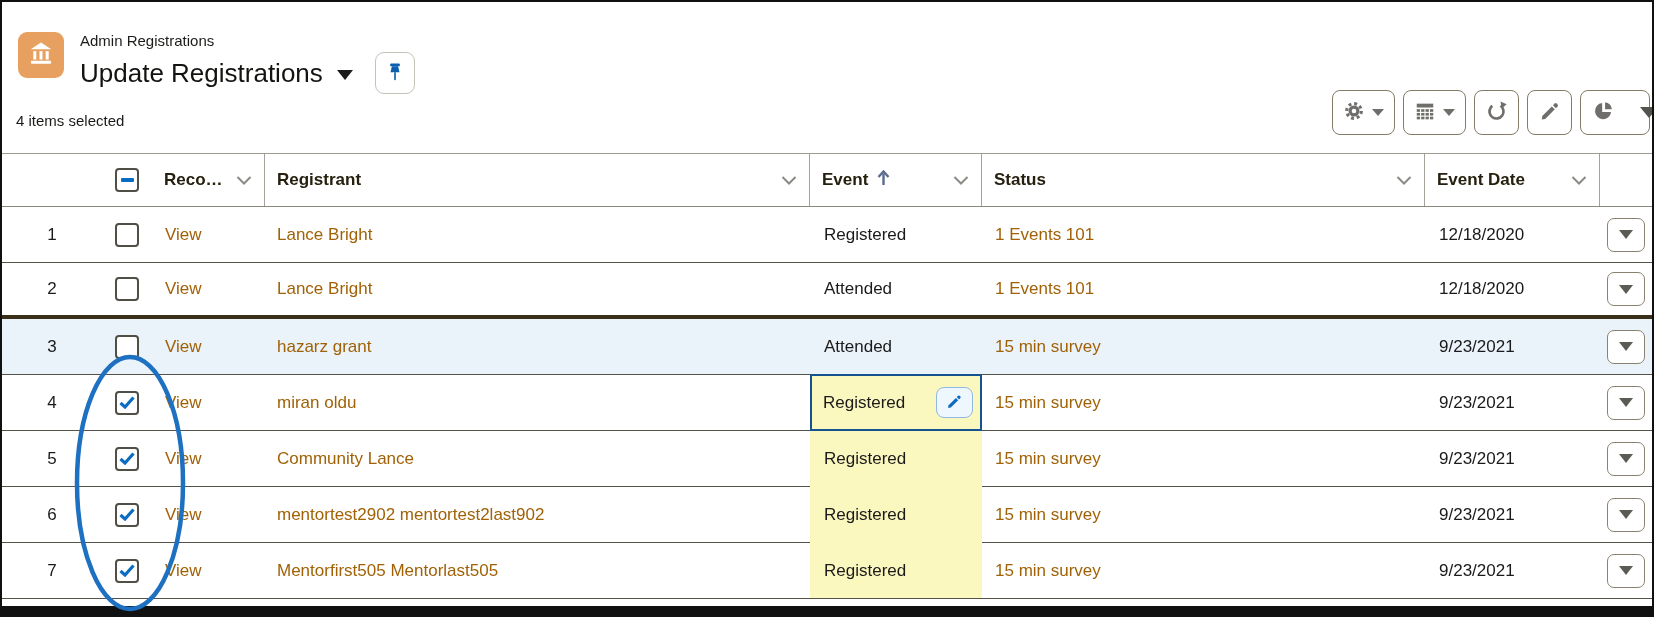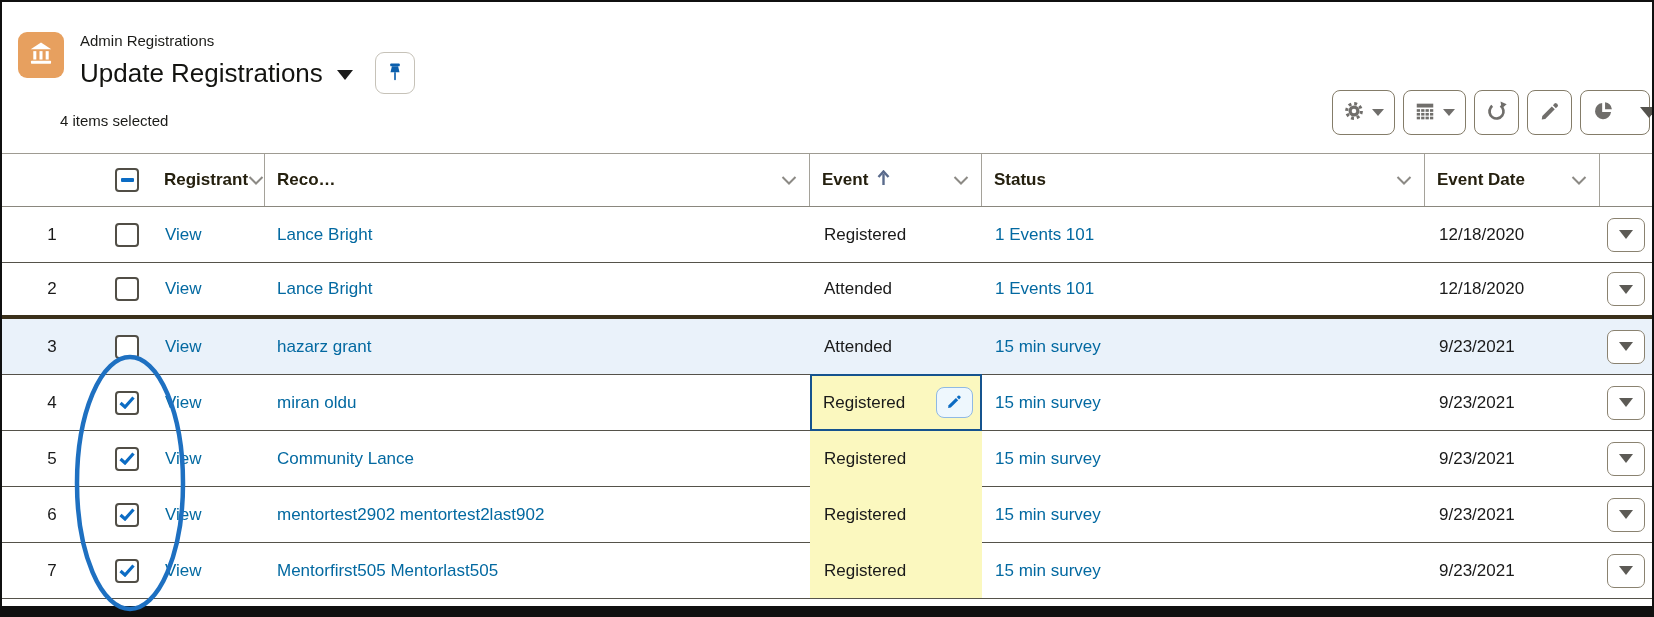--- a/index.html
+++ b/index.html
@@ -13,21 +13,21 @@
     background:#e7a05f;display:flex;align-items:center;justify-content:center;}
   .titles{position:absolute;left:78px;top:30px;}
   .obj-label{font-size:15px;color:#1c1c19;line-height:18px;}
   .view-row{display:flex;align-items:center;margin-top:2px;}
   .view-label{font-size:26px;color:#131310;line-height:32px;}
   .caret-lg{width:0;height:0;border-left:8px solid transparent;border-right:8px solid transparent;
     border-top:10px solid #1b1b1b;margin-left:14px;margin-top:3px;}
   .pin-btn{margin-left:22px;width:40px;height:42px;background:#fff;border:1px solid #c6c2b8;
     border-radius:9px;display:flex;align-items:center;justify-content:center;cursor:pointer;}
 
-  .selected-count{position:absolute;left:14px;top:110px;font-size:15px;color:#1b1b18;margin-left:44px;}
+  .selected-count{position:absolute;left:14px;top:110px;font-size:15px;color:#1b1b18;}
 
   
   .toolbar{position:absolute;top:88px;right:2px;display:flex;gap:8px;height:45px;align-items:stretch;}
   .tbtn{display:flex;align-items:center;justify-content:center;gap:7px;background:#fff;
     border:1px solid #847c69;border-radius:8px;box-sizing:border-box;cursor:pointer;padding:0;}
   .tbtn.combo{width:63px;}
   .tbtn.single{width:45px;}
   .tbtn.grouped{width:70px;justify-content:flex-start;}
   .seg-a{flex:0 0 45px;display:flex;align-items:center;justify-content:center;height:100%;}
   .seg-div{width:1px;height:100%;background:#847c69;}
@@ -47,21 +47,21 @@
   .th.div{border-right:1px solid #a5a29a;}
   .th.center{justify-content:center;padding:0;}
   .tr{height:56px;}
   .td{display:flex;align-items:center;box-sizing:border-box;height:100%;
     border-bottom:1px solid #55524a;position:relative;color:#1a1a1a;}
   .tr.sep .td{border-bottom:4px solid #3a301a;}
   .tr.hover .td{background:#eaf2fa;}
   .c-num{justify-content:center;}
   .c-check{justify-content:center;}
   .pad{padding-left:13px;}
-  a.lnk{color:#0369a1;text-decoration:none;cursor:pointer;}
+  a.lnk{color:#a16207;text-decoration:none;cursor:pointer;}
   .td.hl{background:#fbf8bf;}
   .td.noline{border-bottom-color:transparent;}
   .editbox{position:absolute;left:0;right:0;top:-1px;bottom:-1px;z-index:2;background:#fbf8bf;
     border:2px solid #15538e;display:flex;align-items:center;justify-content:space-between;
     padding:0 7px 0 11px;box-sizing:border-box;}
   .cell-edit-btn{width:37px;height:31px;border-radius:8px;border:1px solid #8fb9e4;background:#eef7fd;
     display:flex;align-items:center;justify-content:center;cursor:pointer;padding:0;}
   .rowbtn{width:38px;height:34px;border-radius:7px;border:1px solid #8a8270;background:#fff;
     display:flex;align-items:center;justify-content:center;cursor:pointer;margin:0 auto;padding:0;}
   .tri{width:0;height:0;border-left:7px solid transparent;border-right:7px solid transparent;
@@ -184,29 +184,29 @@
   <div class="table">
 
     <div class="thead">
       <div class="th center"></div>
       <div class="th center">
         <span class="cb">
             <span class="minus"></span>
           </span>
       </div>
       <div class="th div">
-        <span>Registrant</span>
+        <span>Reco…</span>
         <span>
           <svg width="16" height="9" viewBox="0 0 16 9">
               <polyline points="1.5,1 8,7.5 14.5,1" fill="none" stroke="#8c8a85" stroke-width="2"></polyline>
             </svg>
         </span>
       </div>
       <div class="th div">
-        <span>Reco…</span>
+        <span>Registrant</span>
         <span>
           <svg width="16" height="9" viewBox="0 0 16 9">
               <polyline points="1.5,1 8,7.5 14.5,1" fill="none" stroke="#8c8a85" stroke-width="2"></polyline>
             </svg>
         </span>
       </div>
       <div class="th div">
         <span class="lblgrp">
           <span>Event</span>
           <span>

